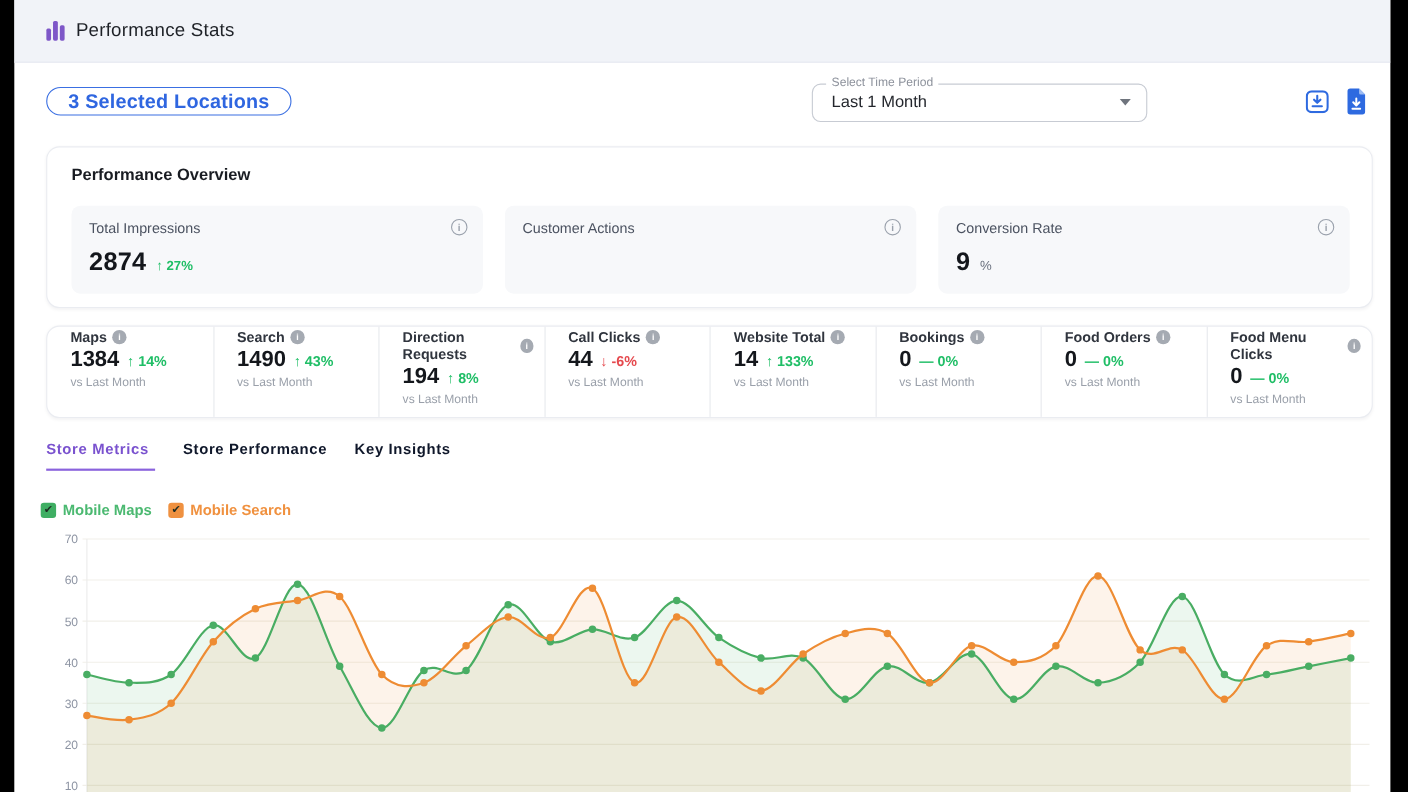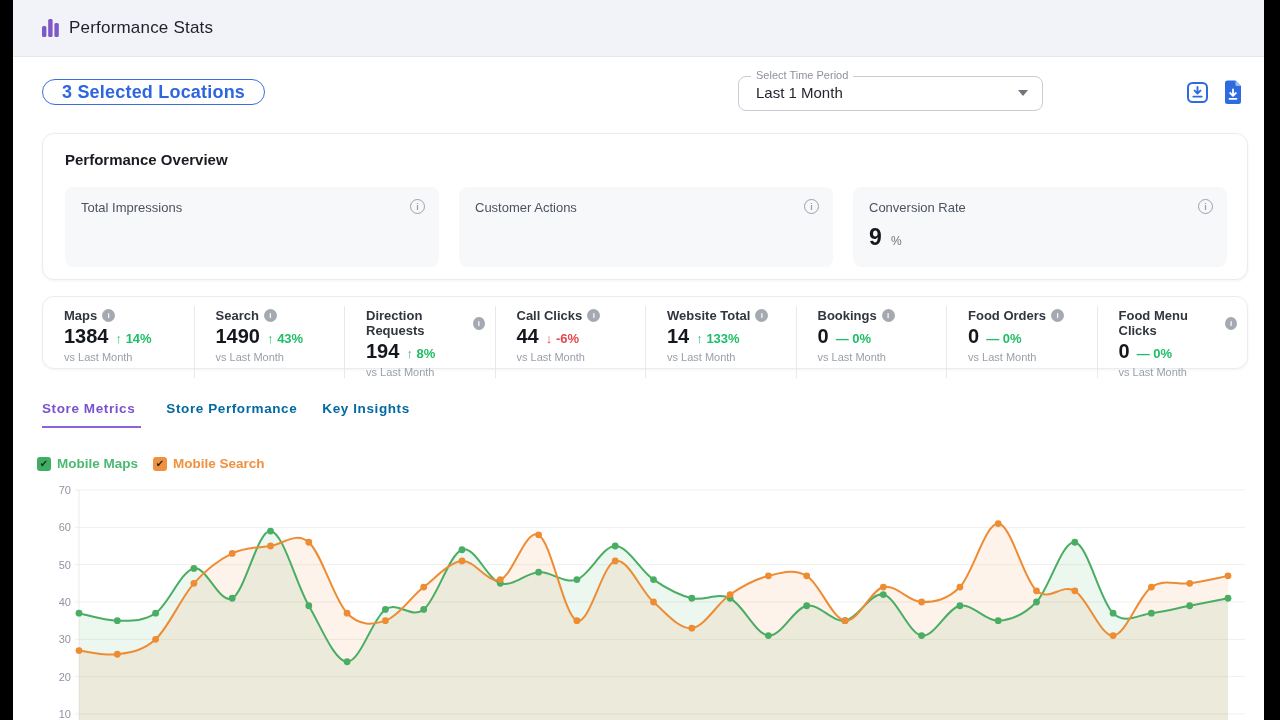--- a/index.html
+++ b/index.html
@@ -28,33 +28,33 @@
   .ov-card { position:absolute; top:53px; width:374px; height:80px; background:#f7f8fa; border-radius:8px; padding:13px 16px; }
   .ov-card .lbl { font-size:13px; color:#4b5260; }
   .ov-card .inf { position:absolute; right:14px; top:12px; width:15px; height:15px; border:1.4px solid #9aa1ac; border-radius:50%; color:#9aa1ac; font-size:9px; display:flex; align-items:center; justify-content:center; font-weight:700; cursor:pointer; }
   .ov-card .vrow { margin-top:9px; display:flex; align-items:baseline; gap:9px; }
   .ov-card .num { font-size:23px; font-weight:800; color:#14171c; letter-spacing:.2px; }
   .chg { font-size:12px; font-weight:700; }
   .up { color:#1fbe66; } .down { color:#e5484d; } .flat { color:#1fbe66; }
   .pct-gray { font-size:12px; color:#6c7380; font-weight:400; }
 
   
-  .strip { left:29px; top:296px; width:1206px; height:73px; display:grid; grid-template-columns:repeat(8,1fr); padding:9px 0; }
+  .strip { left:29px; top:296px; width:1206px; height:84px; display:grid; grid-template-columns:repeat(8,1fr); padding:0 0; }
   .m-item { padding:2px 10px 0 21px; border-left:1px solid #e7e9ed; }
   .m-item:first-child { border-left:none; }
   .m-lbl { font-size:13px; font-weight:700; color:#30353e; display:flex; align-items:center; gap:5px; }
   .dot-i { width:13px; height:13px; border-radius:50%; background:#a5aab2; color:#fff; font-size:8px; font-weight:700; display:inline-flex; align-items:center; justify-content:center; cursor:pointer; }
   .m-vrow { display:flex; align-items:baseline; gap:7px; margin-top:2px; }
   .m-num { font-size:20px; font-weight:800; color:#14171c; }
   .m-chg { font-size:13px; font-weight:700; }
   .m-vs { font-size:11px; color:#9aa0aa; margin-top:3px; }
 
   
   .tabs { position:absolute; left:29px; top:401px; display:flex; }
-  .tab { font-size:13.5px; font-weight:700; letter-spacing:.6px; color:#0369a1; padding-bottom:10px; margin-right:25px; cursor:pointer; }
+  .tab { font-size:13.5px; font-weight:700; letter-spacing:.6px; color:#0f172a; padding-bottom:10px; margin-right:25px; cursor:pointer; }
   .tab.active { color:#7a52cf; border-bottom:2px solid #8a63dd; padding-right:6px; }
 
   
   .legend { position:absolute; left:24px; top:456px; display:flex; align-items:center; gap:15px; }
   .leg-item { display:flex; align-items:center; gap:6px; cursor:pointer; }
   .cbx { width:14px; height:14px; border-radius:3px; display:flex; align-items:center; justify-content:center; font-size:10px; color:#1c2b22; font-weight:700; }
   .cbx.g { background:#3fae63; } .cbx.o { background:#ef9140; }
   .leg-lb { font-size:13.5px; font-weight:700; }
   .leg-lb.g { color:#4bb971; } .leg-lb.o { color:#f0913f; }
 
@@ -95,20 +95,24 @@
     <path d="M12.5 0.5 L18 6 h-4 a1.5 1.5 0 0 1-1.5-1.5 Z" fill="#9dbcf3"></path>
     <path d="M10 9.5 v6 M7.2 13 l2.8 2.9 2.8-2.9 M6.5 18.8 h7" stroke="#fff" stroke-width="1.8" fill="none" stroke-linecap="round" stroke-linejoin="round"></path>
   </svg>
 
   <div class="card ov">
     <h2>Performance Overview</h2>
 
     <div class="ov-card" style="left:22px">
       <div class="lbl">Total Impressions</div>
       <div class="inf">i</div>
+      <div class="vrow">
+        <span class="num">2874</span>
+        <span class="chg up"><span>↑</span> <span>27%</span></span>
+      </div>
     </div>
 
     <div class="ov-card" style="left:416px">
       <div class="lbl">Customer Actions</div>
       <div class="inf">i</div>
     </div>
 
     <div class="ov-card" style="left:810px">
       <div class="lbl">Conversion Rate</div>
       <div class="inf">i</div>

